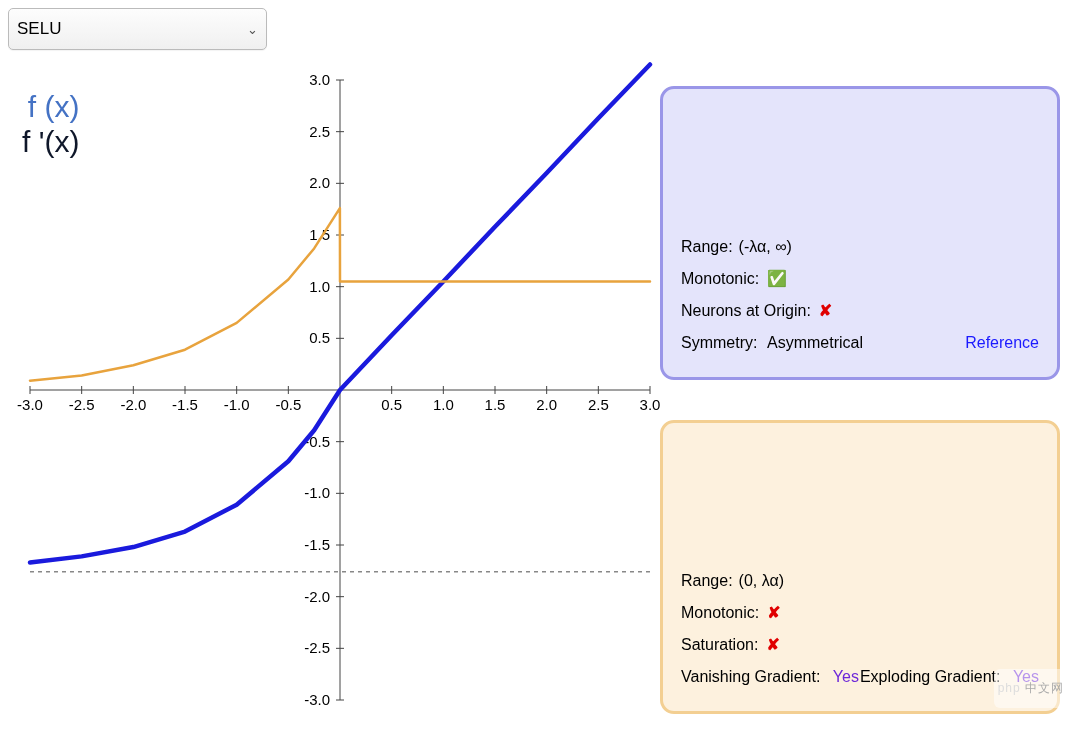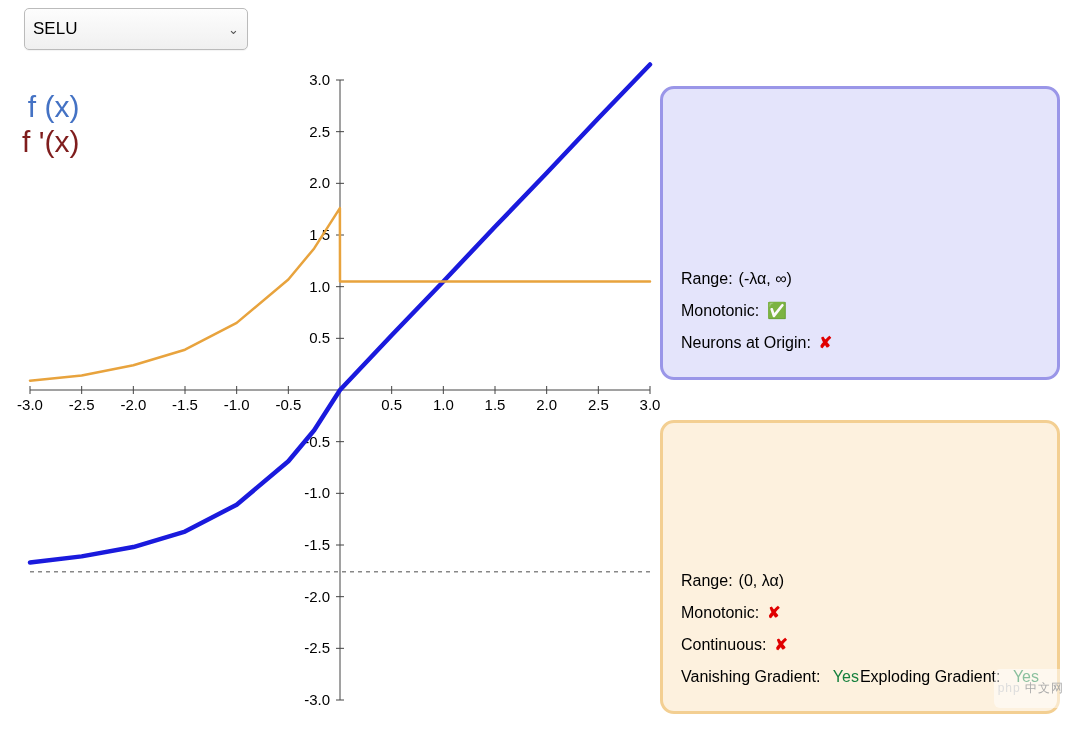--- a/index.html
+++ b/index.html
@@ -7,45 +7,44 @@
     margin: 0;
     padding: 8px;
     font-family: Arial, Helvetica, sans-serif;
     font-size: 16px;
     background: #fff;
     width: 1080px;
     height: 730px;
     position: relative;
   }
   .dropdown {
-    width: 224px;
+    width: 259px;
     height: 32px;
     border: 1px solid #bbb;
     border-radius: 5px;
     background: linear-gradient(#fdfdfd, #f0f0f0);
     font-size: 17px;
     padding: 20px 8px;
     display: flex;
     align-items: center;
     justify-content: space-between;
     box-shadow: 0 1px 1px rgba(0,0,0,0.05);
-    margin-left: 16px;
   }
   .dropdown .chev { color:#555; font-size:13px; }
   .legend {
     position: absolute;
     left: 22px;
     top: 90px;
     font-family: "Arial", sans-serif;
     font-size: 30px;
     line-height: 1.15;
     text-align: right;
   }
   .legend .fx  { color: #4472c4; }
-  .legend .fpx { color: #7f1d1d; }
+  .legend .fpx { color: #0f172a; }
   .chart-area {
     position: absolute;
     left: 10px;
     top: 60px;
     width: 650px;
     height: 660px;
   }
   .panel {
     position: absolute;
     width: 400px;
@@ -68,21 +67,21 @@
     height: 294px;
     background: #fdf1de;
     border: 3px solid #f3cf92;
     display:flex; flex-direction:column; justify-content:flex-end;
   }
   .row   { margin: 8px 0; display:flex; align-items:center; }
   .row2  { margin: 8px 0; display:flex; align-items:center; justify-content:space-between; }
   .key   { color:#000; margin-right:6px; }
   .chk   { margin-left:2px; }
   .x-red { color:#e00000; font-weight:bold; margin-left:2px; }
-  .yes   { color:#15803d; margin-left:2px;}
+  .yes   { color:#6d28d9; margin-left:2px;}
   .reflink { color:#1b1aff; }
   sup { font-size:0.7em; }
   .watermark {
     position:absolute; right:12px; bottom:22px;
     font-size:12px; color:#aaa; letter-spacing:1px;
     background:rgba(255,255,255,0.5);
     padding:11px 4px; border-radius:6px;margin-left:22px;
   }
   .watermark .p { color:#ddd;}
 </style>
@@ -163,33 +162,40 @@
     <span>(-λα, ∞)</span>
   </div>
   <div class="row">
     <span class="key">Monotonic:</span>
     <span class="chk">✅</span>
   </div>
   <div class="row">
     <span class="key">Neurons at Origin:</span>
     <span class="x-red">✘</span>
   </div>
+  <div class="row2">
+    <span>
+      <span class="key">Symmetry:</span>
+      <span>Asymmetrical</span>
+    </span>
+    <span class="reflink">Reference</span>
+  </div>
 </div>
 
 <div class="panel panel-orange">
   <div class="row">
     <span class="key">Range:</span>
     <span>(0, λα)</span>
   </div>
   <div class="row">
     <span class="key">Monotonic:</span>
     <span class="x-red">✘</span>
   </div>
   <div class="row">
-    <span class="key">Continuous:</span>
+    <span class="key">Saturation:</span>
     <span class="x-red">✘</span>
   </div>
   <div class="row2">
     <span>
       <span class="key">Vanishing Gradient:</span>
       <span class="yes">Yes</span>
     </span>
     <span>
       <span class="key">Exploding Gradient:</span>
       <span class="yes">Yes</span>

